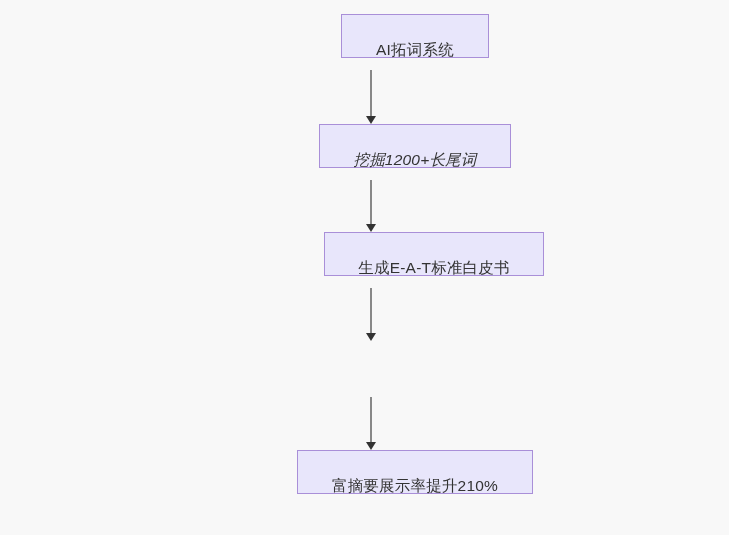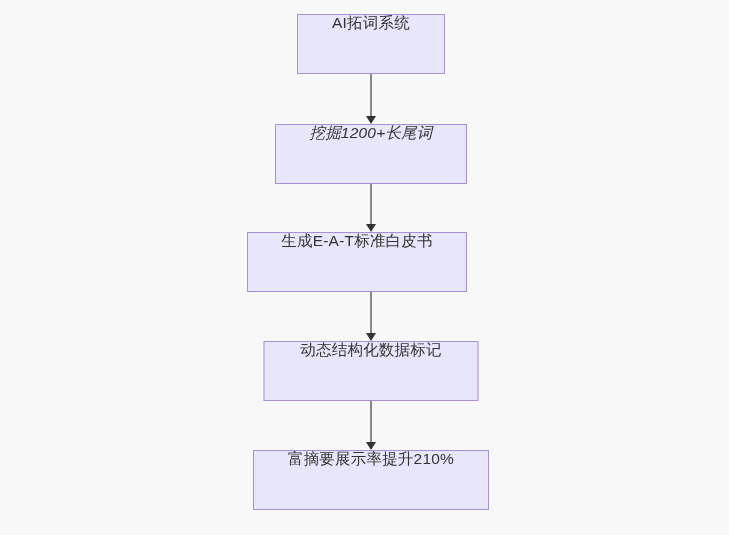--- a/index.html
+++ b/index.html
@@ -17,24 +17,25 @@
     position: relative;
     width: 729px;
     height: 535px;
   }
   .node {
     position: absolute;
     box-sizing: border-box;
     background: #e8e6fb;
     border: 1.5px solid #a98fd8;
     display: flex;
-    align-items: flex-start;
+    align-items: flex-end;
     justify-content: center;
-    height: 60px;
+    height: 44px;
     transform: translateX(-50%);
+    margin-left: 44px;
   }
   .node-label {
     font-size: 15.5px;
     color: #333333;
     line-height: 1;
     white-space: nowrap;
     letter-spacing: 0.2px;
   }
   .edge {
     position: absolute;
@@ -86,25 +87,22 @@
   </div>
 
   <div class="node" style="left:371px; top:14px; width:148px;">
     <span class="node-label">AI拓词系统</span>
   </div>
 
   <div class="node" style="left:371px; top:124px; width:192px;font-style:italic;">
     <span class="node-label">挖掘1200+长尾词</span>
   </div>
 
-  <div class="node" style="left:357px; top:232px; width:220px;">
+  <div class="node" style="left:390px; top:232px; width:220px;">
     <span class="node-label">生成E-A-T标准白皮书</span>
   </div>
 
-  <div class="node" style="left:371px; top:341px; width:215px;">
-    <span class="node-label">动态结构化数据标记</span>
-  </div>
 
   <div class="node" style="left:371px; top:450px; width:236px;">
     <span class="node-label">富摘要展示率提升210%</span>
   </div>
 
 </div>
 
 </body></html>

